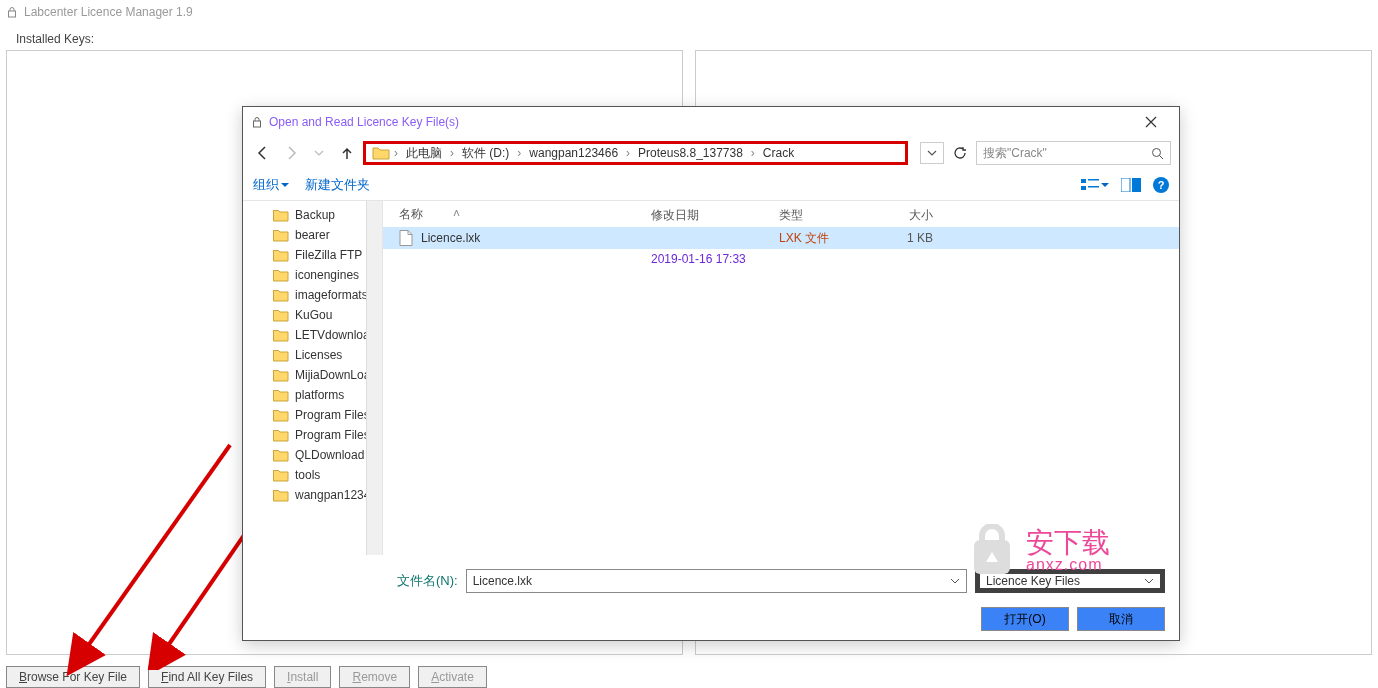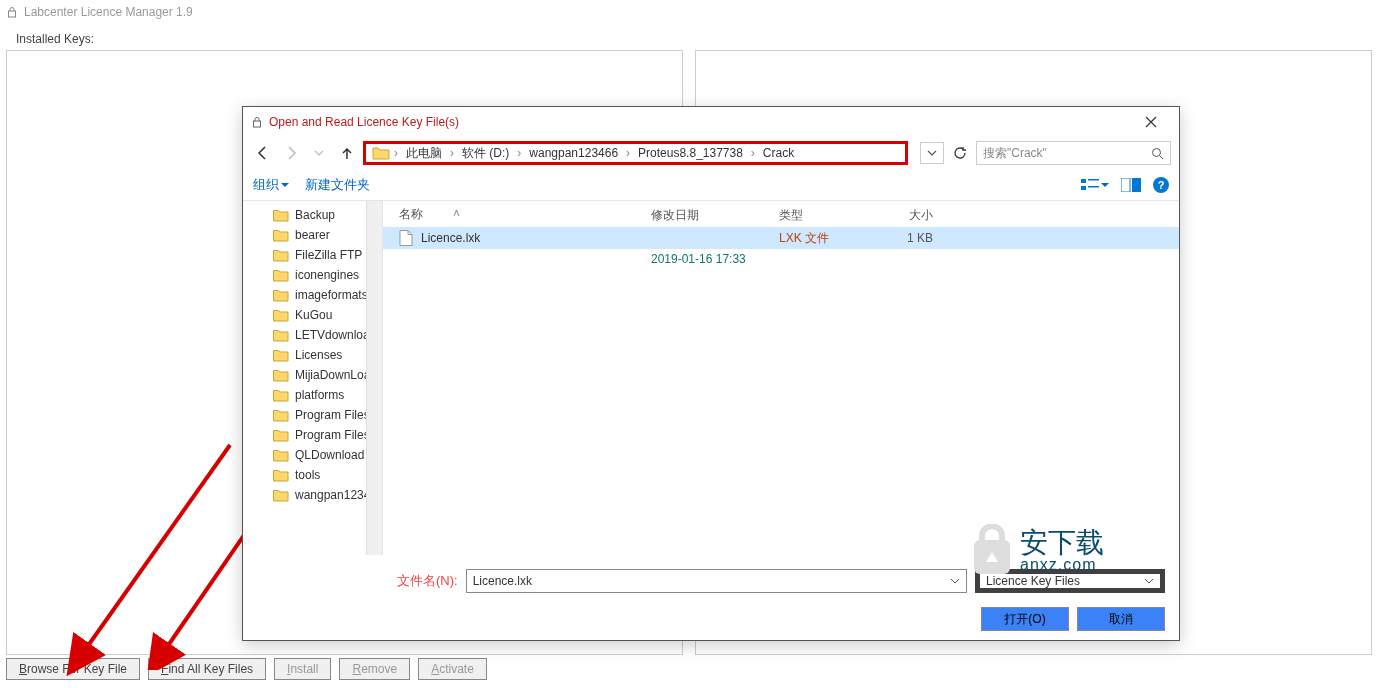--- a/index.html
+++ b/index.html
@@ -5,28 +5,28 @@
 * { box-sizing: border-box; margin: 0; padding: 0; font-family: "Segoe UI", "Microsoft YaHei", sans-serif; }
 body { width: 1378px; height: 688px; background: #fff; position: relative; overflow: hidden; font-size: 12px; color: #333; }
 
 .main-window { position: absolute; inset: 0; background: #fff; }
 .main-titlebar { height: 24px; display: flex; align-items: center; padding-left: 6px; color: #999; gap: 6px; }
 .lock-icon { width: 12px; height: 12px; display: inline-flex; align-items: center; }
 .main-header-labels { display: flex; padding: 8px 6px 4px 6px; }
 .main-header-labels .lbl { color: #444; font-size: 12px; }
 .main-panes { display: flex; height: 605px; border-top: 0; }
 .pane { flex: 1; margin: 0 6px; border: 1px solid #ccc; background: #fff; }
-.main-bottom { position: absolute; bottom: 8px; left: 6px; display: flex; gap: 8px; }
+.main-bottom { position: absolute; bottom: 0; left: 6px; display: flex; gap: 8px; }
 .win-btn { height: 22px; border: 1px solid #888; background: #f0f0f0; padding: 2px 12px; font-size: 12px; color: #444; }
 .win-btn.disabled { color: #999; }
 .win-btn .ul { text-decoration: underline; }
 
 .dialog { position: absolute; left: 242px; top: 106px; width: 938px; height: 535px; background: #fff; border: 1px solid #555; box-shadow: 0 4px 16px rgba(0,0,0,0.2); }
 .dialog-titlebar { height: 30px; display: flex; align-items: center; padding: 0 8px; border-bottom: 0; }
-.dialog-titlebar .title { flex: 1; color: #b91c1c; font-size: 12px; display: flex; align-items: center; gap: 6px; }
+.dialog-titlebar .title { flex: 1; color: #8b5cf6; font-size: 12px; display: flex; align-items: center; gap: 6px; }
 .dialog-close { width: 40px; height: 28px; display: flex; align-items: center; justify-content: center; }
 
 .nav-row { height: 32px; display: flex; align-items: center; padding: 0 8px; gap: 4px; }
 .nav-arrow { width: 24px; height: 24px; display: flex; align-items: center; justify-content: center; color: #555; }
 .nav-arrow.dim { color: #aaa; }
 .breadcrumb-wrap { flex: 1; height: 24px; border: 3px solid #d60000; display: flex; align-items: center; padding: 0 6px; gap: 2px; font-size: 12px; color: #333; margin-right: 8px; }
 .breadcrumb-wrap .folder-mini { width: 18px; height: 14px; }
 .breadcrumb-wrap .crumb { padding: 0 4px; }
 .breadcrumb-wrap .sep { color: #888; padding: 0 2px; }
 .small-dd { width: 24px; height: 22px; border: 1px solid #ccc; background: #fff; display: flex; align-items: center; justify-content: center; }
@@ -50,34 +50,34 @@
 .col { padding: 6px 10px 6px 16px; }
 .col.name { width: 252px; display: flex; align-items: center; gap: 30px; }
 .col.date { width: 128px; }
 .col.type { width: 118px; }
 .col.size { width: 70px; text-align: right; padding-right: 18px; }
 .sort-caret { color: #888; }
 .file-row { display: flex; align-items: center; height: 22px; font-size: 12px; }
 .file-row.selected { background: #cde8ff; }
 .file-row .cell { padding: 0 10px 0 16px; }
 .file-row .name-cell { width: 252px; display: flex; align-items: center; gap: 8px; }
-.file-row .date-cell { width: 128px; color: #0f766e; margin-top: 41px; }
+.file-row .date-cell { width: 128px; color: #6d28d9; margin-top: 41px; }
 .file-row .type-cell { width: 118px; color: #c2410c; }
 .file-row .size-cell { width: 70px; text-align: right; color: #555; padding-right: 18px; }
 .file-ico { width: 14px; height: 16px; }
 
 .footer { padding: 14px 14px 10px 14px; }
 .filename-row { display: flex; align-items: center; gap: 8px; margin-bottom: 14px; }
-.filename-row .lbl { color: #ef4444; font-size: 13px; width: auto; padding-left: 140px; }
+.filename-row .lbl { color: #0f766e; font-size: 13px; width: auto; padding-left: 140px; }
 .filename-input { flex: 1; height: 24px; border: 1px solid #888; padding: 0 6px; font-size: 12px; display: flex; align-items: center; justify-content: space-between; }
 .type-select { width: 190px; height: 24px; border: 5px solid #404040; padding: 0 6px; display: flex; align-items: center; justify-content: space-between; font-size: 12px; }
 .btn-row { display: flex; justify-content: flex-end; gap: 8px; }
 .dlg-btn { width: 88px; height: 24px; border: 1px solid #888; background: #3b82f6; font-size: 12px; display: flex; align-items: center; justify-content: center; }
 
-.watermark { position: absolute; left: 585px; top: 310px; width: 210px; height: 80px; color: #0c4a6e; font-size: 28px; display: flex; align-items: center; gap: 4px; pointer-events: none; }
+.watermark { position: absolute; left: 585px; top: 310px; width: 210px; height: 80px; color: #ec4899; font-size: 28px; display: flex; align-items: center; gap: 10px; pointer-events: none; }
 .watermark .wm-text { display: flex; flex-direction: column; line-height: 1; }
 .watermark .wm-sub { font-size: 16px; letter-spacing: 1px; }
 
 svg { display: block; }
 
 .arrow-svg { position: absolute; pointer-events: none; }
 </style>
 </head>
 <body>
 

